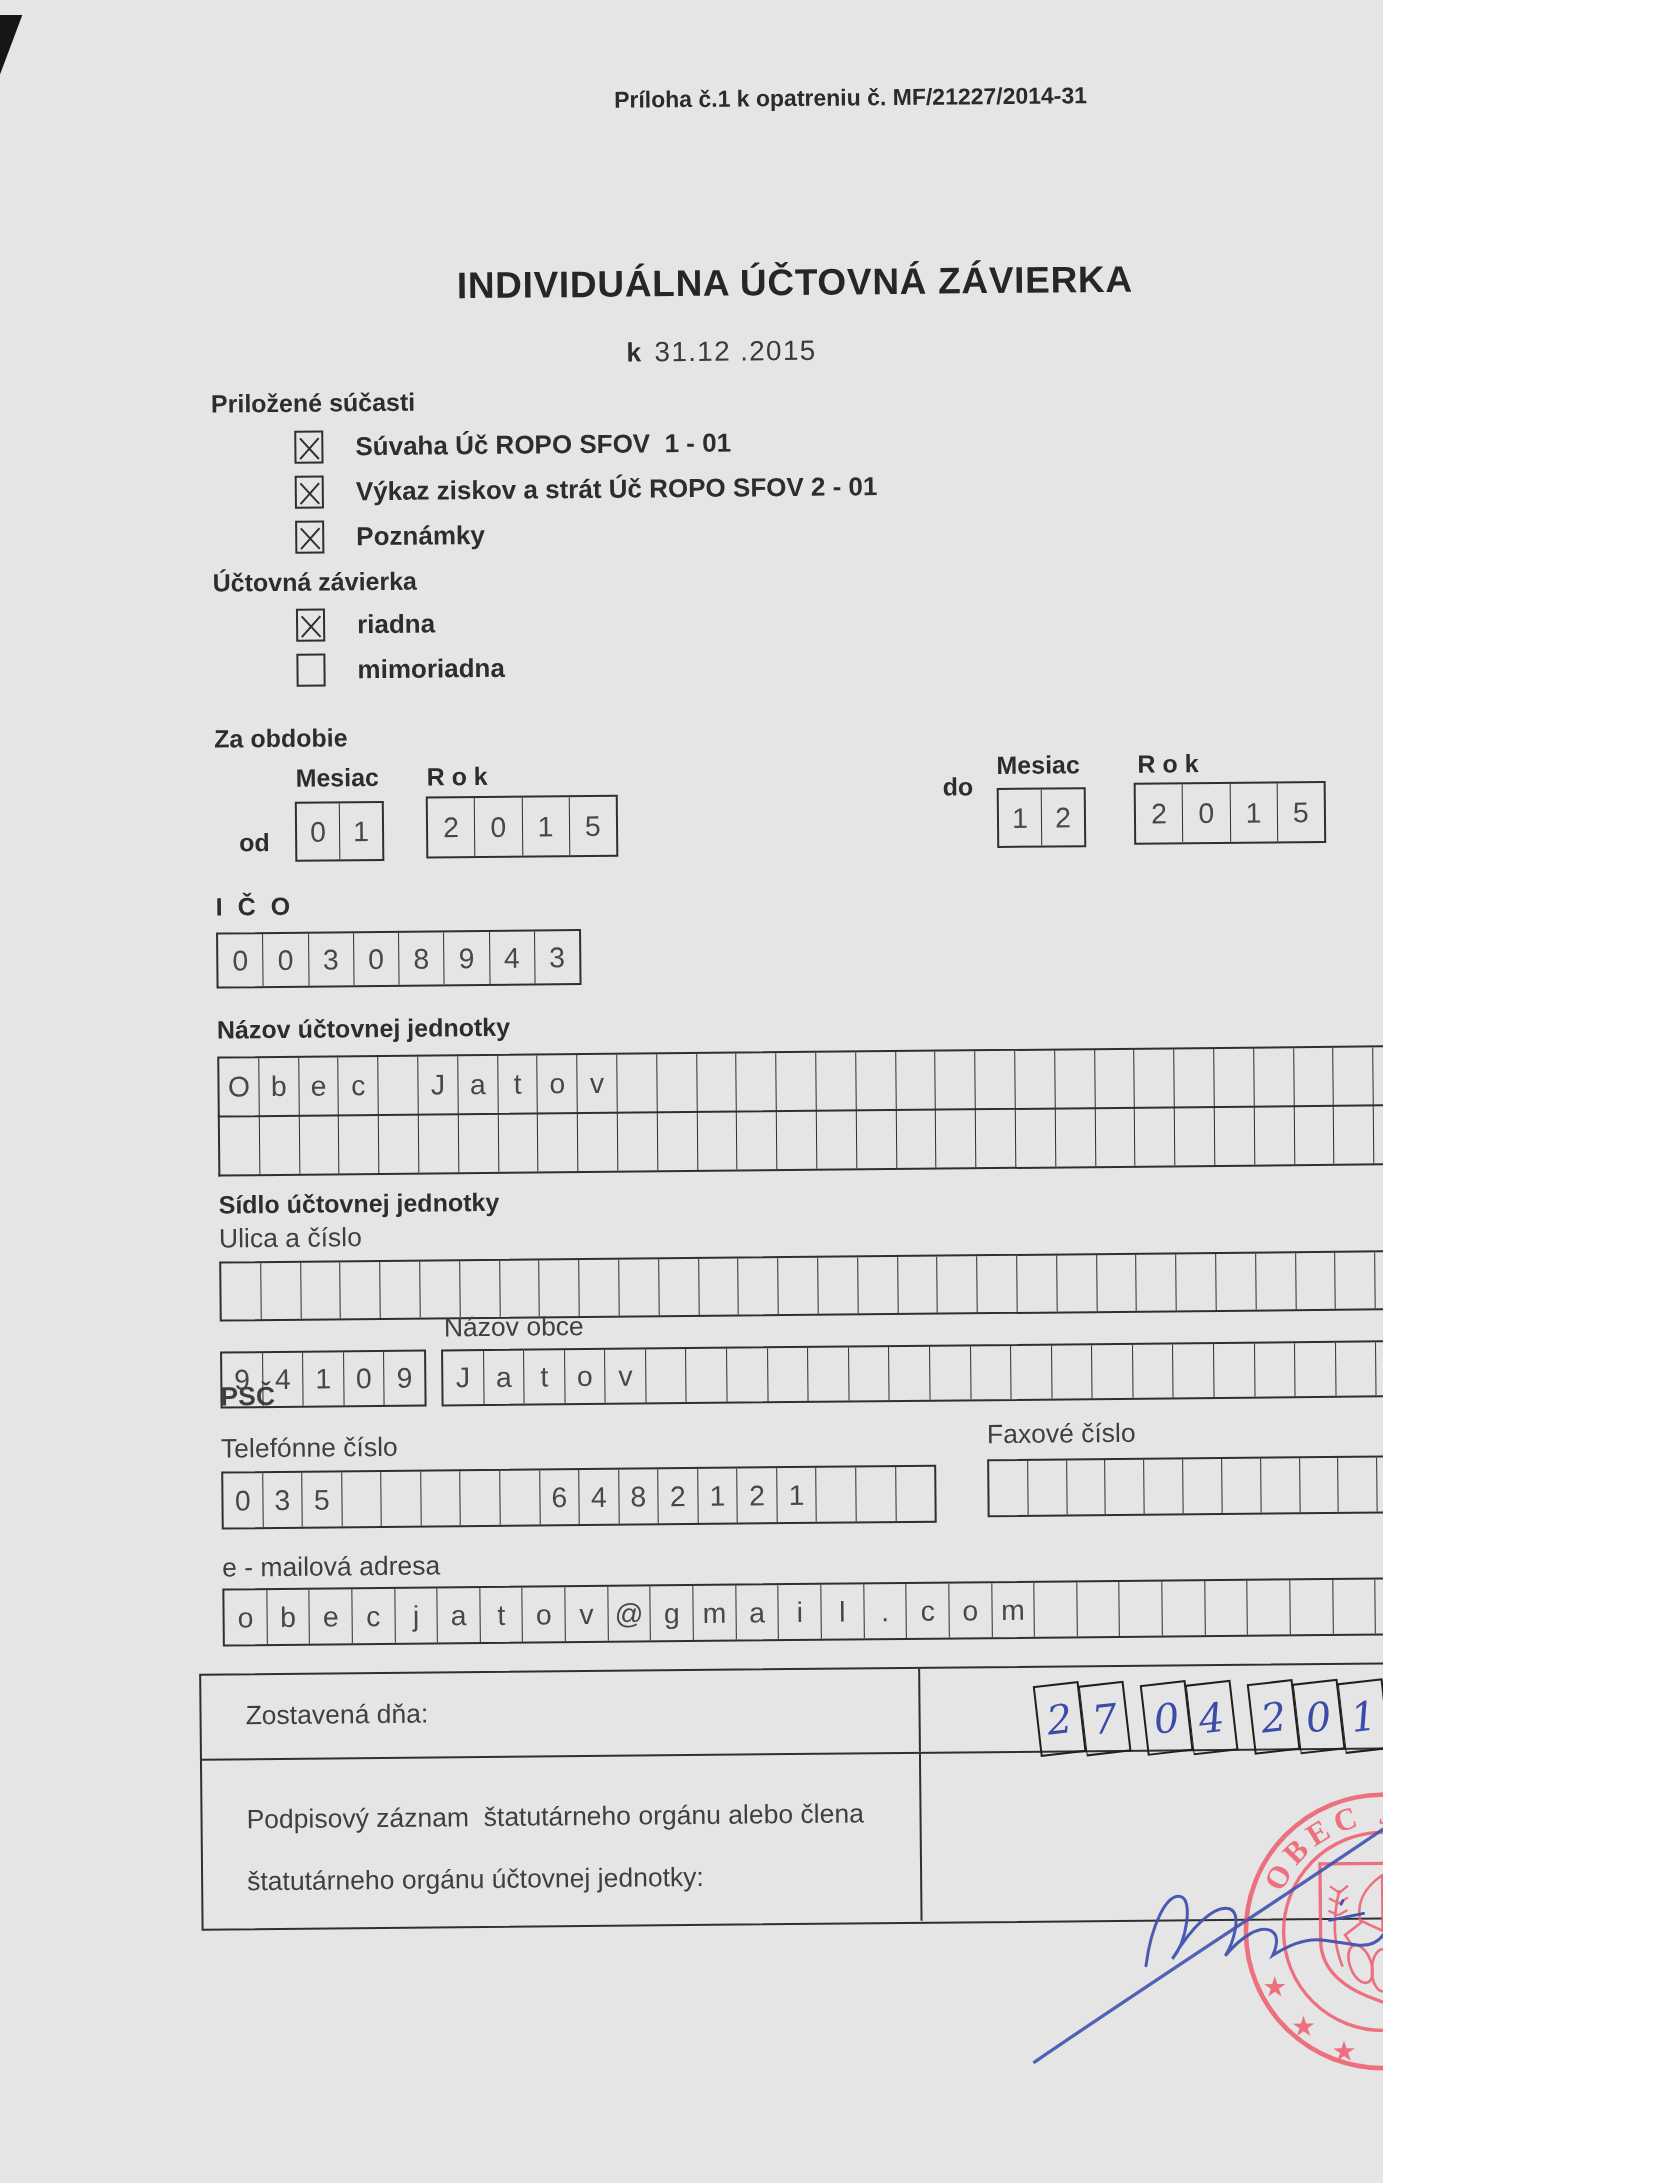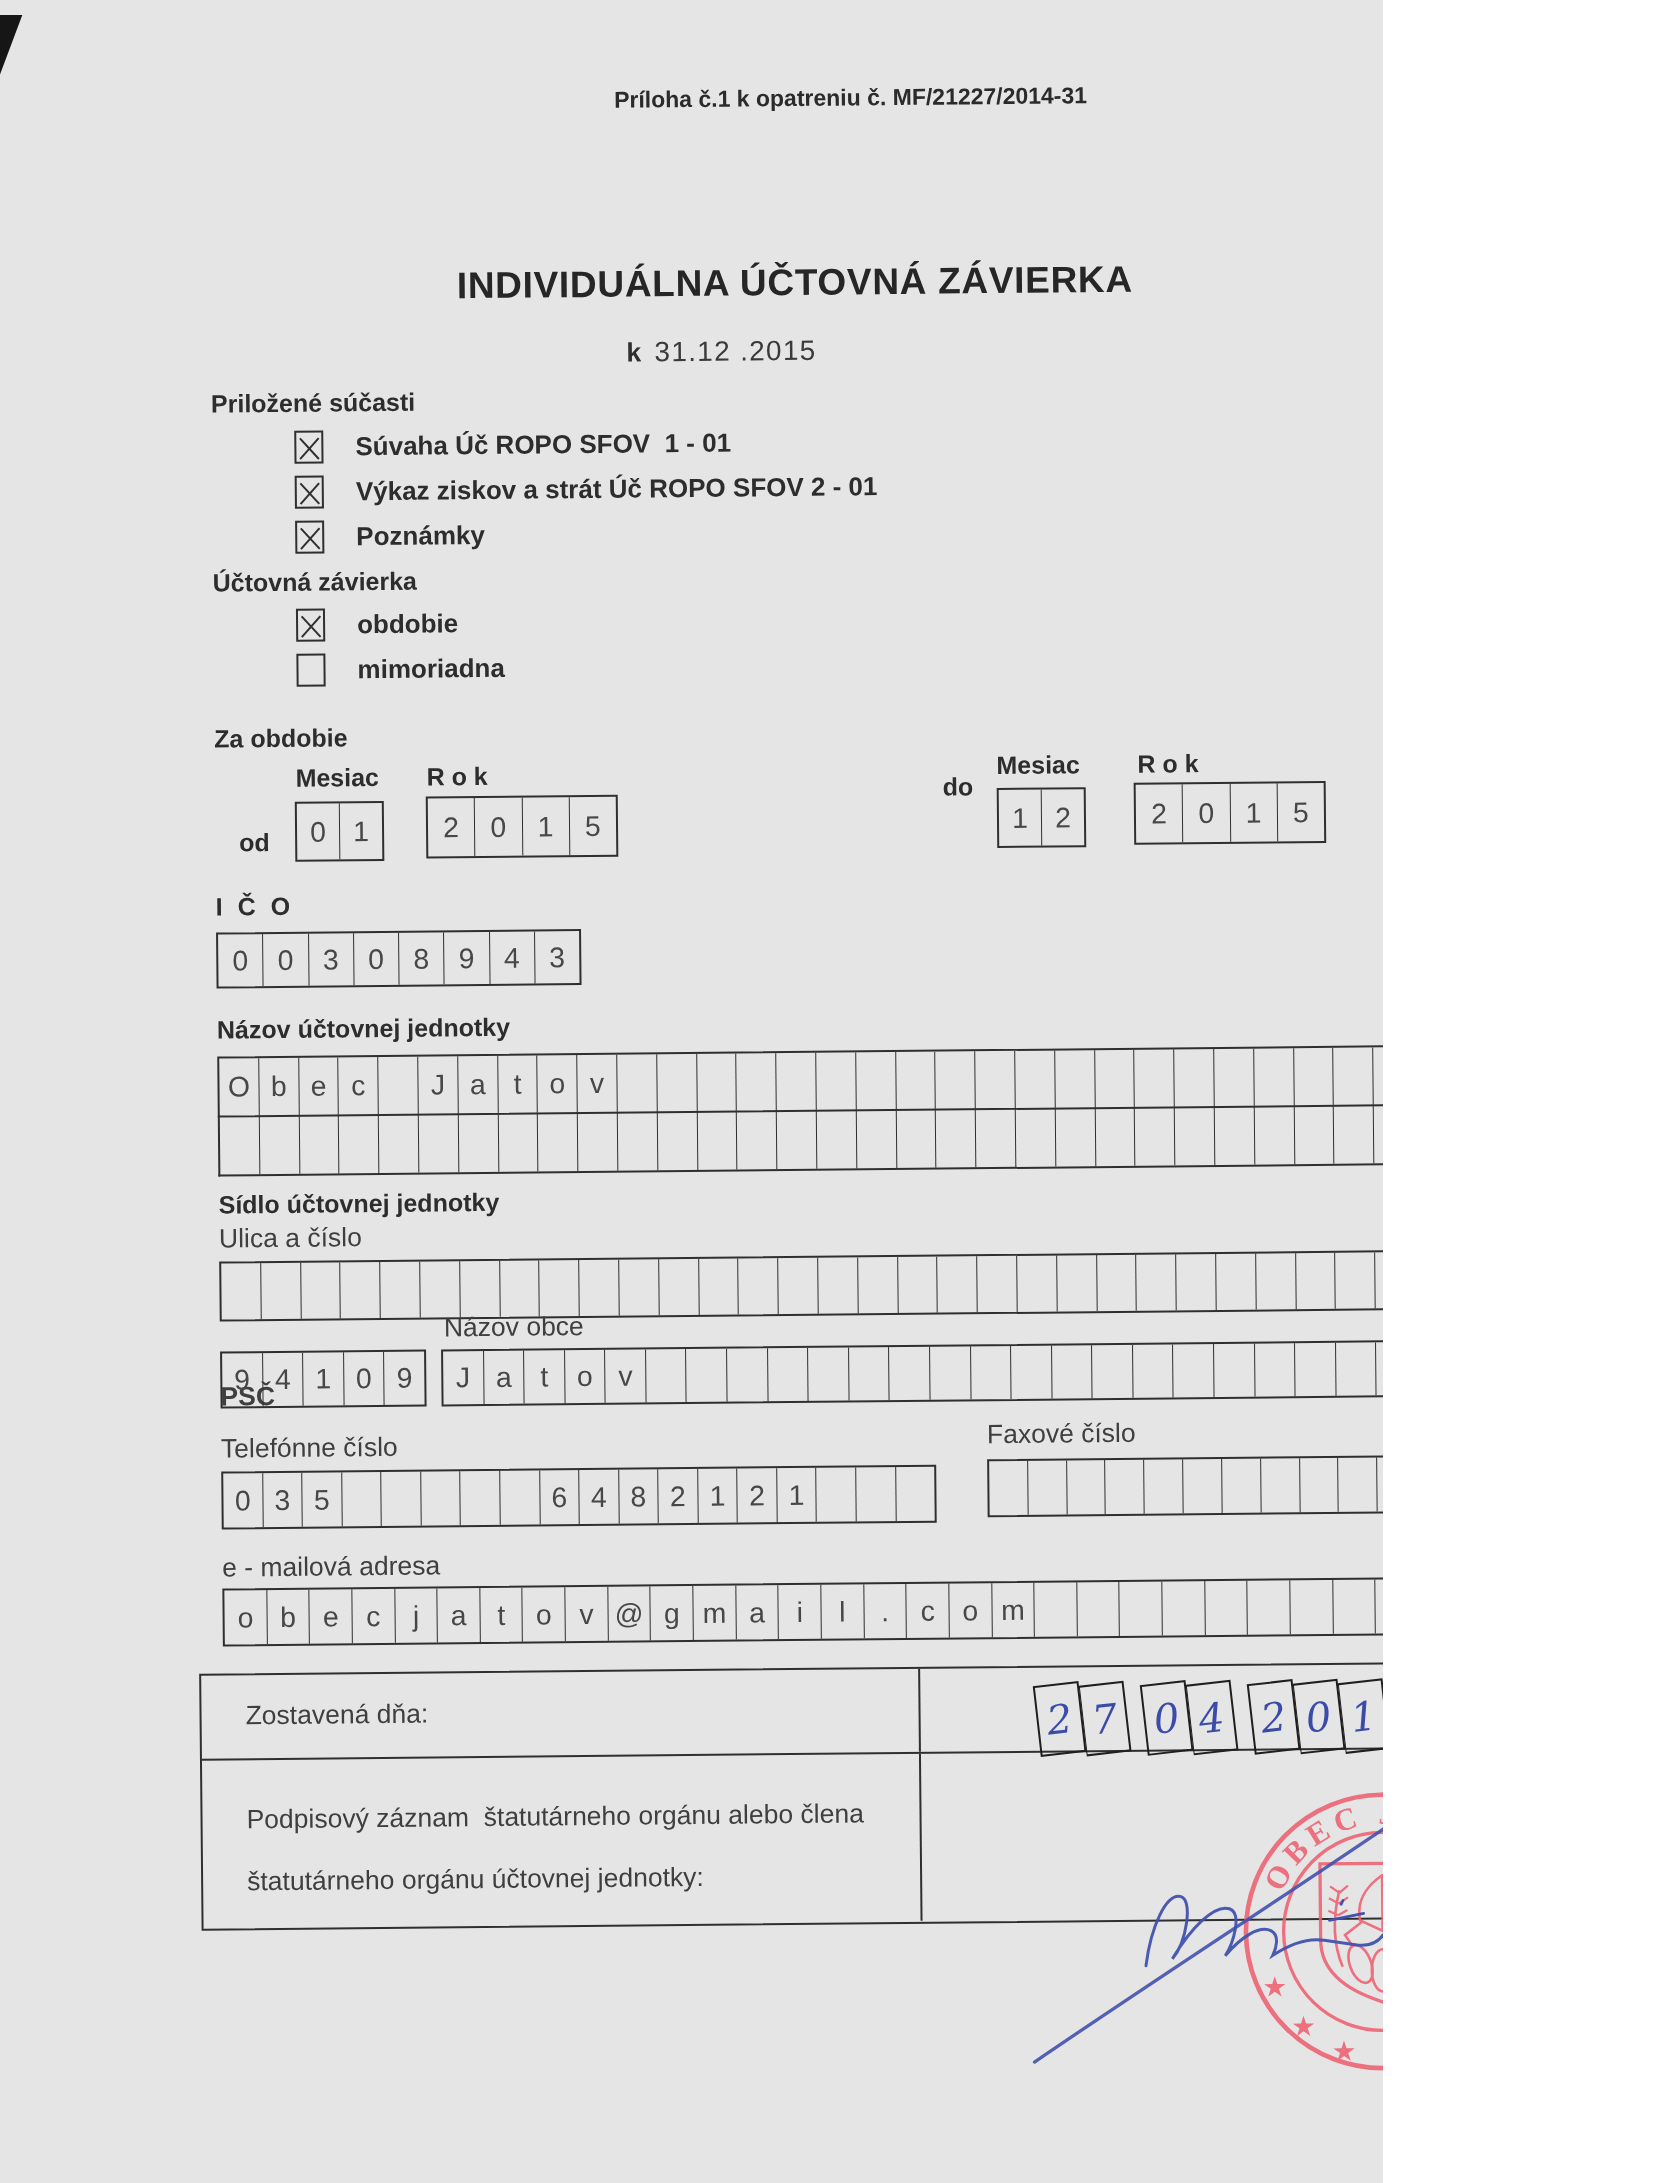--- a/index.html
+++ b/index.html
@@ -79,21 +79,21 @@
     </div>
     <div class="checkrow" style="top:517px;left:301px;">
       <span class="xbox checked"></span>
       <span class="chklabel">Poznámky</span>
     </div>
 
     <div class="abs lbl-bold" style="top:564px;left:218px;">Účtovná závierka</div>
 
     <div class="checkrow" style="top:605px;left:301px;">
       <span class="xbox checked"></span>
-      <span class="chklabel">obdobie</span>
+      <span class="chklabel">riadna</span>
     </div>
     <div class="checkrow" style="top:650px;left:301px;">
       <span class="xbox"></span>
       <span class="chklabel">mimoriadna</span>
     </div>
 
     <div class="abs lbl-bold" style="top:720px;left:218px;">Za obdobie</div>
 
     <div class="abs lbl-bold" style="top:760px;left:299px;">Mesiac</div>
     <div class="abs lbl-bold" style="top:760px;left:430px;">R o k</div>

